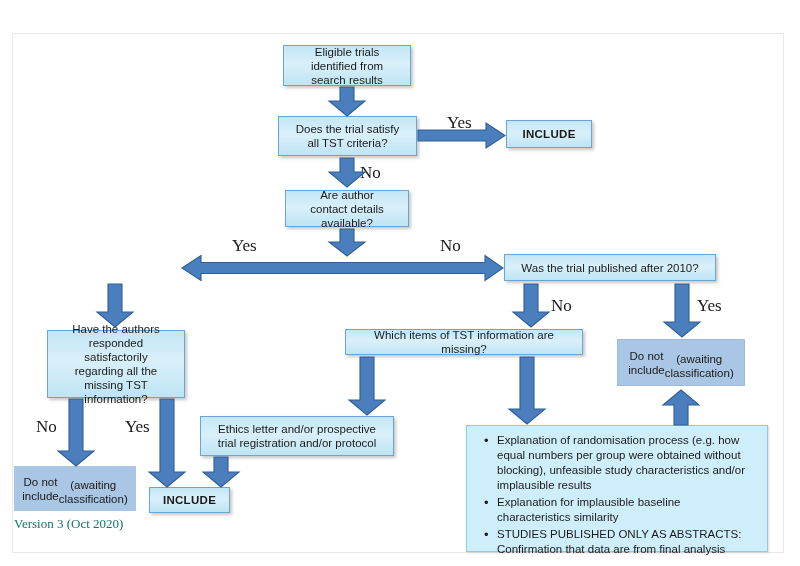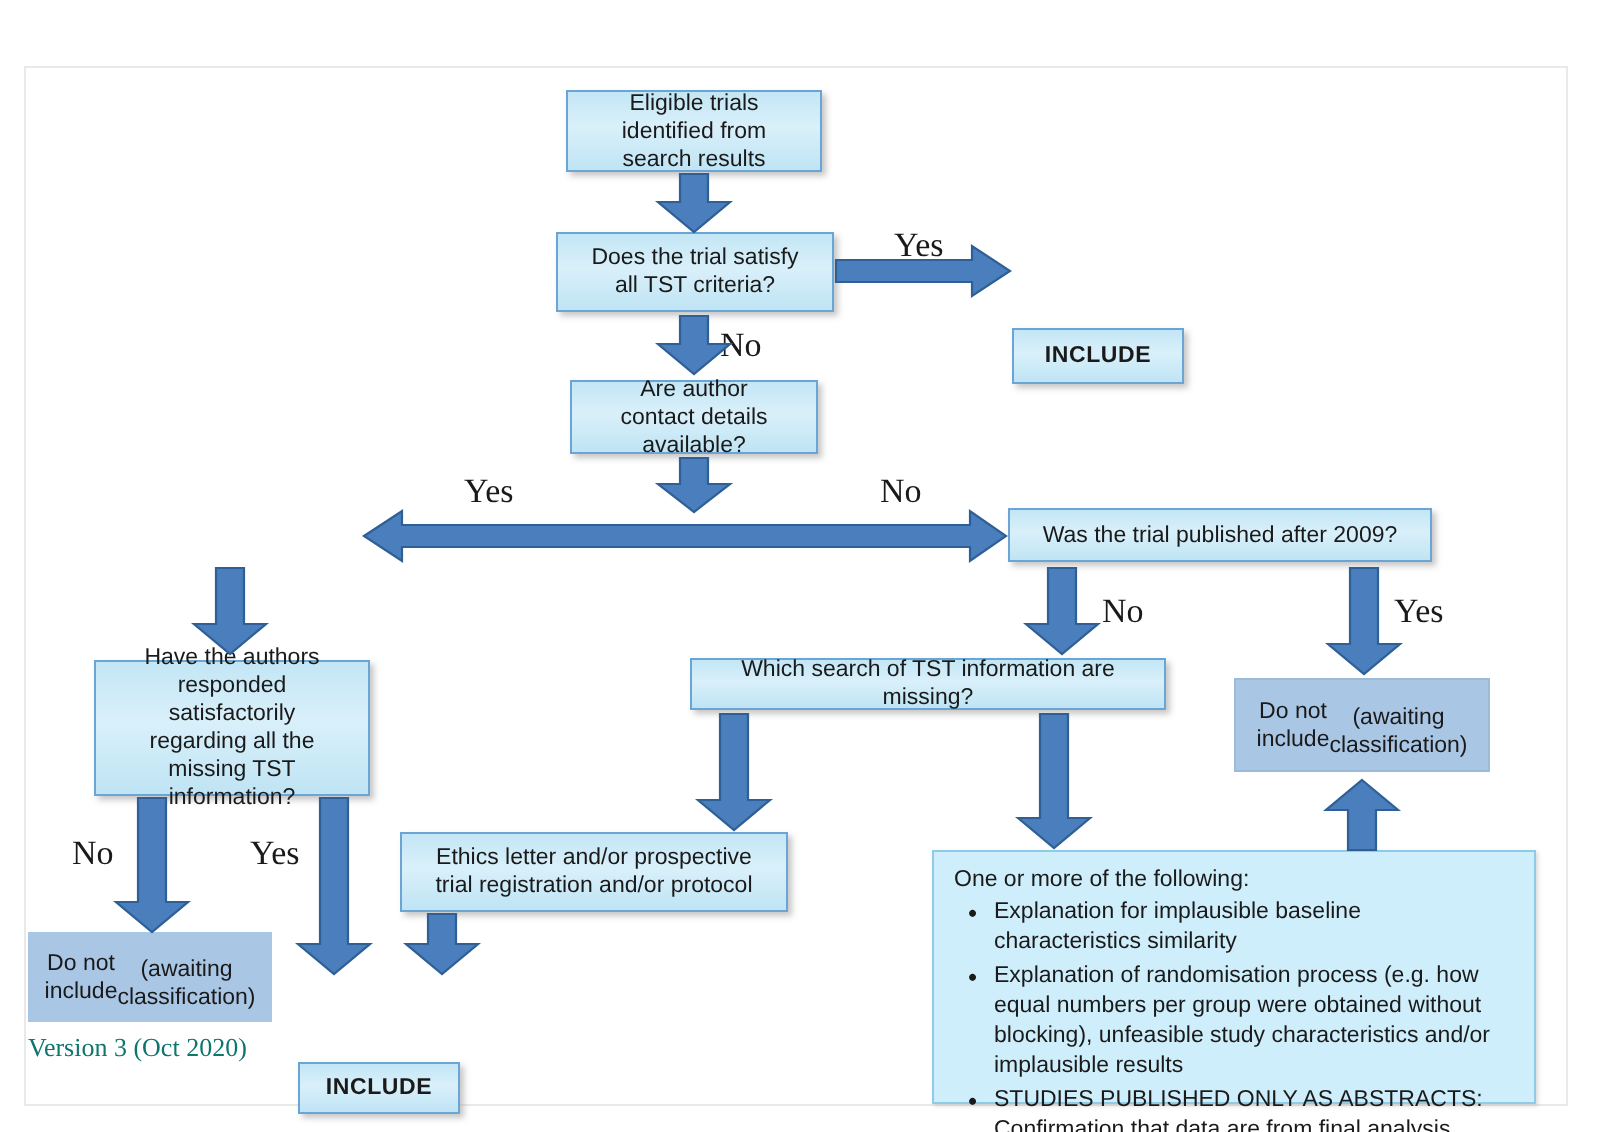--- a/index.html
+++ b/index.html
@@ -47,21 +47,20 @@
     color:#1a1a1a;
   }
   .box.flat-right{
     background:#a9c6e4;
     border:1px solid #9bbbd9;
     box-shadow:none;
   }
   .box.include{
     font-weight:bold;
     letter-spacing:.3px;
-    margin-top:44px;
   }
   .box.bullets{
     display:block;
     text-align:left;
     background:#cfeefb;
     border:1px solid #8fcbe6;
     box-shadow:1px 1px 2px rgba(150,150,150,0.35);
     padding:7px 10px 6px 10px;
   }
   .bullets .lead{font-size:11.5px;line-height:15px;margin:0 0 1px 0;}
@@ -108,45 +107,44 @@
 
   <div class="box" style="left:283px;top:45px;width:128px;height:41px;">Eligible trials identified from search results</div>
 
   <div class="box" style="left:278px;top:116px;width:139px;height:40px;">Does the trial satisfy all TST criteria?</div>
 
   <div class="box include" style="left:506px;top:120px;width:86px;height:28px;">INCLUDE</div>
 
   <div class="box" style="left:285px;top:190px;width:124px;height:37px;">Are author contact details available?</div>
 
 
-  <div class="box" style="left:504px;top:254px;width:212px;height:27px;">Was the trial published after 2009?</div>
+  <div class="box" style="left:504px;top:254px;width:212px;height:27px;">Was the trial published after 2010?</div>
 
   <div class="box" style="left:47px;top:330px;width:138px;height:68px;">Have the authors responded satisfactorily regarding all the missing TST information?</div>
 
-  <div class="box" style="left:345px;top:329px;width:238px;height:26px;">Which search of TST information are missing?</div>
+  <div class="box" style="left:345px;top:329px;width:238px;height:26px;">Which items of TST information are missing?</div>
 
   <div class="box flat-right twoline" style="left:617px;top:339px;width:128px;height:47px;">
     <span>Do not include</span>
     <span>(awaiting classification)</span>
   </div>
 
   <div class="box" style="left:200px;top:416px;width:194px;height:40px;">Ethics letter and/or prospective trial registration and/or protocol</div>
 
   <div class="box flat twoline" style="left:14px;top:466px;width:122px;height:45px;">
     <span>Do not include</span>
     <span>(awaiting classification)</span>
   </div>
 
   <div class="box include" style="left:149px;top:487px;width:81px;height:26px;">INCLUDE</div>
 
   <div class="box bullets" style="left:466px;top:425px;width:302px;height:127px;">
-    <div class="lead">One or more of the following:</div>
     <ul>
+      <li>Explanation of randomisation process (e.g. how equal numbers per group were obtained without blocking), unfeasible study characteristics and/or implausible results</li>
       <li>Explanation for implausible baseline characteristics similarity</li>
-      <li>Explanation of randomisation process (e.g. how equal numbers per group were obtained without blocking), unfeasible study characteristics and/or implausible results</li>
       <li>STUDIES PUBLISHED ONLY AS ABSTRACTS: Confirmation that data are from final analysis</li>
     </ul>
   </div>
 
   <div class="lbl" style="left:447px;top:113px;">Yes</div>
   <div class="lbl" style="left:360px;top:163px;">No</div>
   <div class="lbl" style="left:232px;top:236px;">Yes</div>
   <div class="lbl" style="left:440px;top:236px;">No</div>
   <div class="lbl" style="left:551px;top:296px;">No</div>
   <div class="lbl" style="left:697px;top:296px;">Yes</div>

